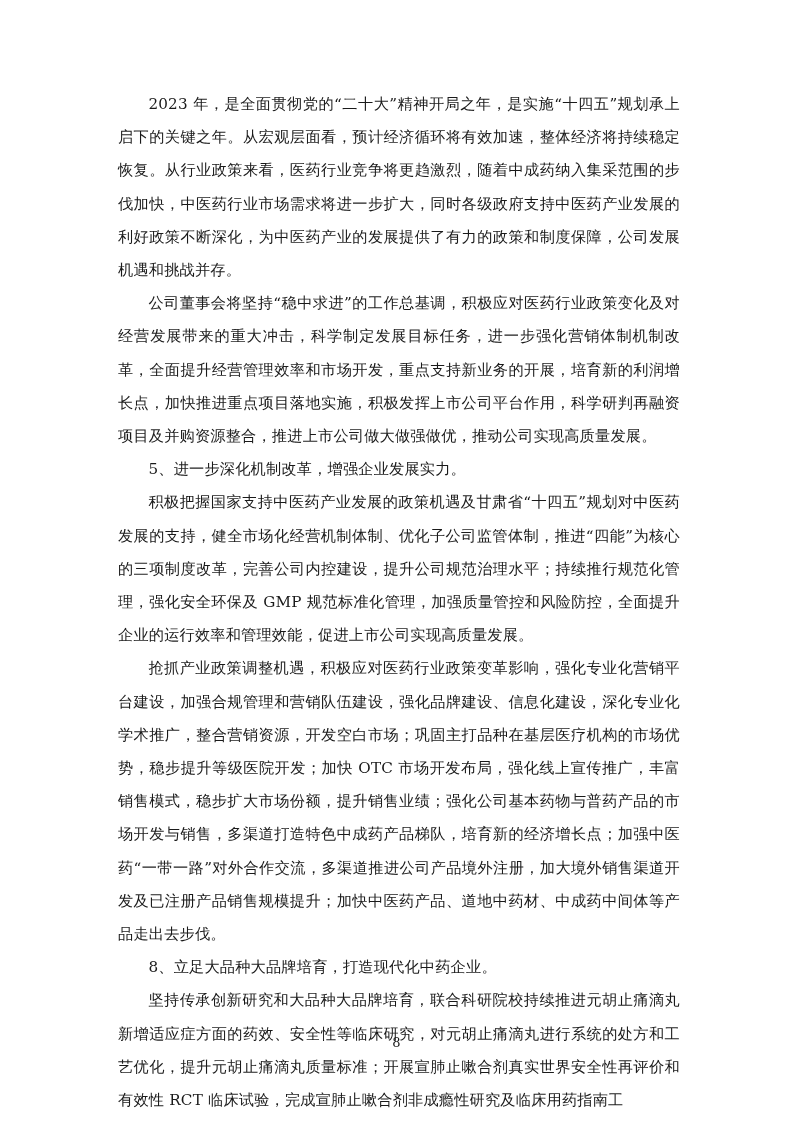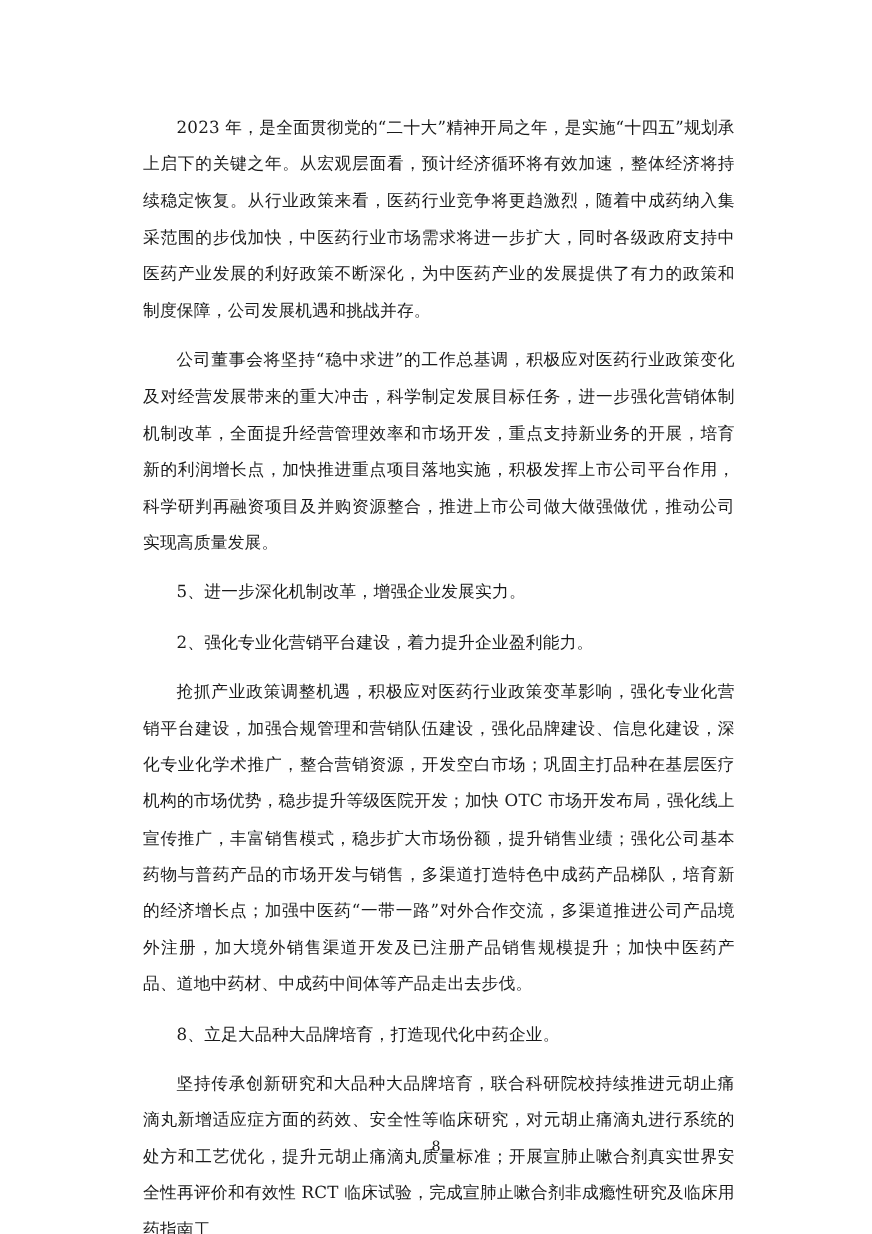--- a/index.html
+++ b/index.html
@@ -17,21 +17,21 @@
     font-family: "DejaVu Serif", "Liberation Serif", serif;
     overflow: hidden;
   }
   .content {
     position: absolute;
     left: 118px;
     top: 88px;
     width: 562px;
   }
   p {
-    margin: 12px;
+    margin: 0;
     font-size: 15.2px;
     line-height: 33.2px;
     color: #1a1a1a;
     text-align: justify;
     text-justify: inter-ideograph;
     text-indent: 2em;
     letter-spacing: 0.2px;
   }
   .page-number {
     position: absolute;
@@ -45,19 +45,19 @@
   }
 </style>
 </head>
 <body>
 
 <div class="page">
   <div class="content">
     <p>2023 年，是全面贯彻党的“二十大”精神开局之年，是实施“十四五”规划承上启下的关键之年。从宏观层面看，预计经济循环将有效加速，整体经济将持续稳定恢复。从行业政策来看，医药行业竞争将更趋激烈，随着中成药纳入集采范围的步伐加快，中医药行业市场需求将进一步扩大，同时各级政府支持中医药产业发展的利好政策不断深化，为中医药产业的发展提供了有力的政策和制度保障，公司发展机遇和挑战并存。</p>
     <p>公司董事会将坚持“稳中求进”的工作总基调，积极应对医药行业政策变化及对经营发展带来的重大冲击，科学制定发展目标任务，进一步强化营销体制机制改革，全面提升经营管理效率和市场开发，重点支持新业务的开展，培育新的利润增长点，加快推进重点项目落地实施，积极发挥上市公司平台作用，科学研判再融资项目及并购资源整合，推进上市公司做大做强做优，推动公司实现高质量发展。</p>
     <p>5、进一步深化机制改革，增强企业发展实力。</p>
-    <p>2、强化专业化营销平台建设，着力提升企业盈利能力。</p>
+    <p>积极把握国家支持中医药产业发展的政策机遇及甘肃省“十四五”规划对中医药发展的支持，健全市场化经营机制体制、优化子公司监管体制，推进“四能”为核心的三项制度改革，完善公司内控建设，提升公司规范治理水平；持续推行规范化管理，强化安全环保及 GMP 规范标准化管理，加强质量管控和风险防控，全面提升企业的运行效率和管理效能，促进上市公司实现高质量发展。</p>
     <p>抢抓产业政策调整机遇，积极应对医药行业政策变革影响，强化专业化营销平台建设，加强合规管理和营销队伍建设，强化品牌建设、信息化建设，深化专业化学术推广，整合营销资源，开发空白市场；巩固主打品种在基层医疗机构的市场优势，稳步提升等级医院开发；加快 OTC 市场开发布局，强化线上宣传推广，丰富销售模式，稳步扩大市场份额，提升销售业绩；强化公司基本药物与普药产品的市场开发与销售，多渠道打造特色中成药产品梯队，培育新的经济增长点；加强中医药“一带一路”对外合作交流，多渠道推进公司产品境外注册，加大境外销售渠道开发及已注册产品销售规模提升；加快中医药产品、道地中药材、中成药中间体等产品走出去步伐。</p>
     <p>8、立足大品种大品牌培育，打造现代化中药企业。</p>
     <p>坚持传承创新研究和大品种大品牌培育，联合科研院校持续推进元胡止痛滴丸新增适应症方面的药效、安全性等临床研究，对元胡止痛滴丸进行系统的处方和工艺优化，提升元胡止痛滴丸质量标准；开展宣肺止嗽合剂真实世界安全性再评价和有效性 RCT 临床试验，完成宣肺止嗽合剂非成瘾性研究及临床用药指南工</p>
   </div>
   <div class="page-number">8</div>
 </div>
 
 </body></html>

